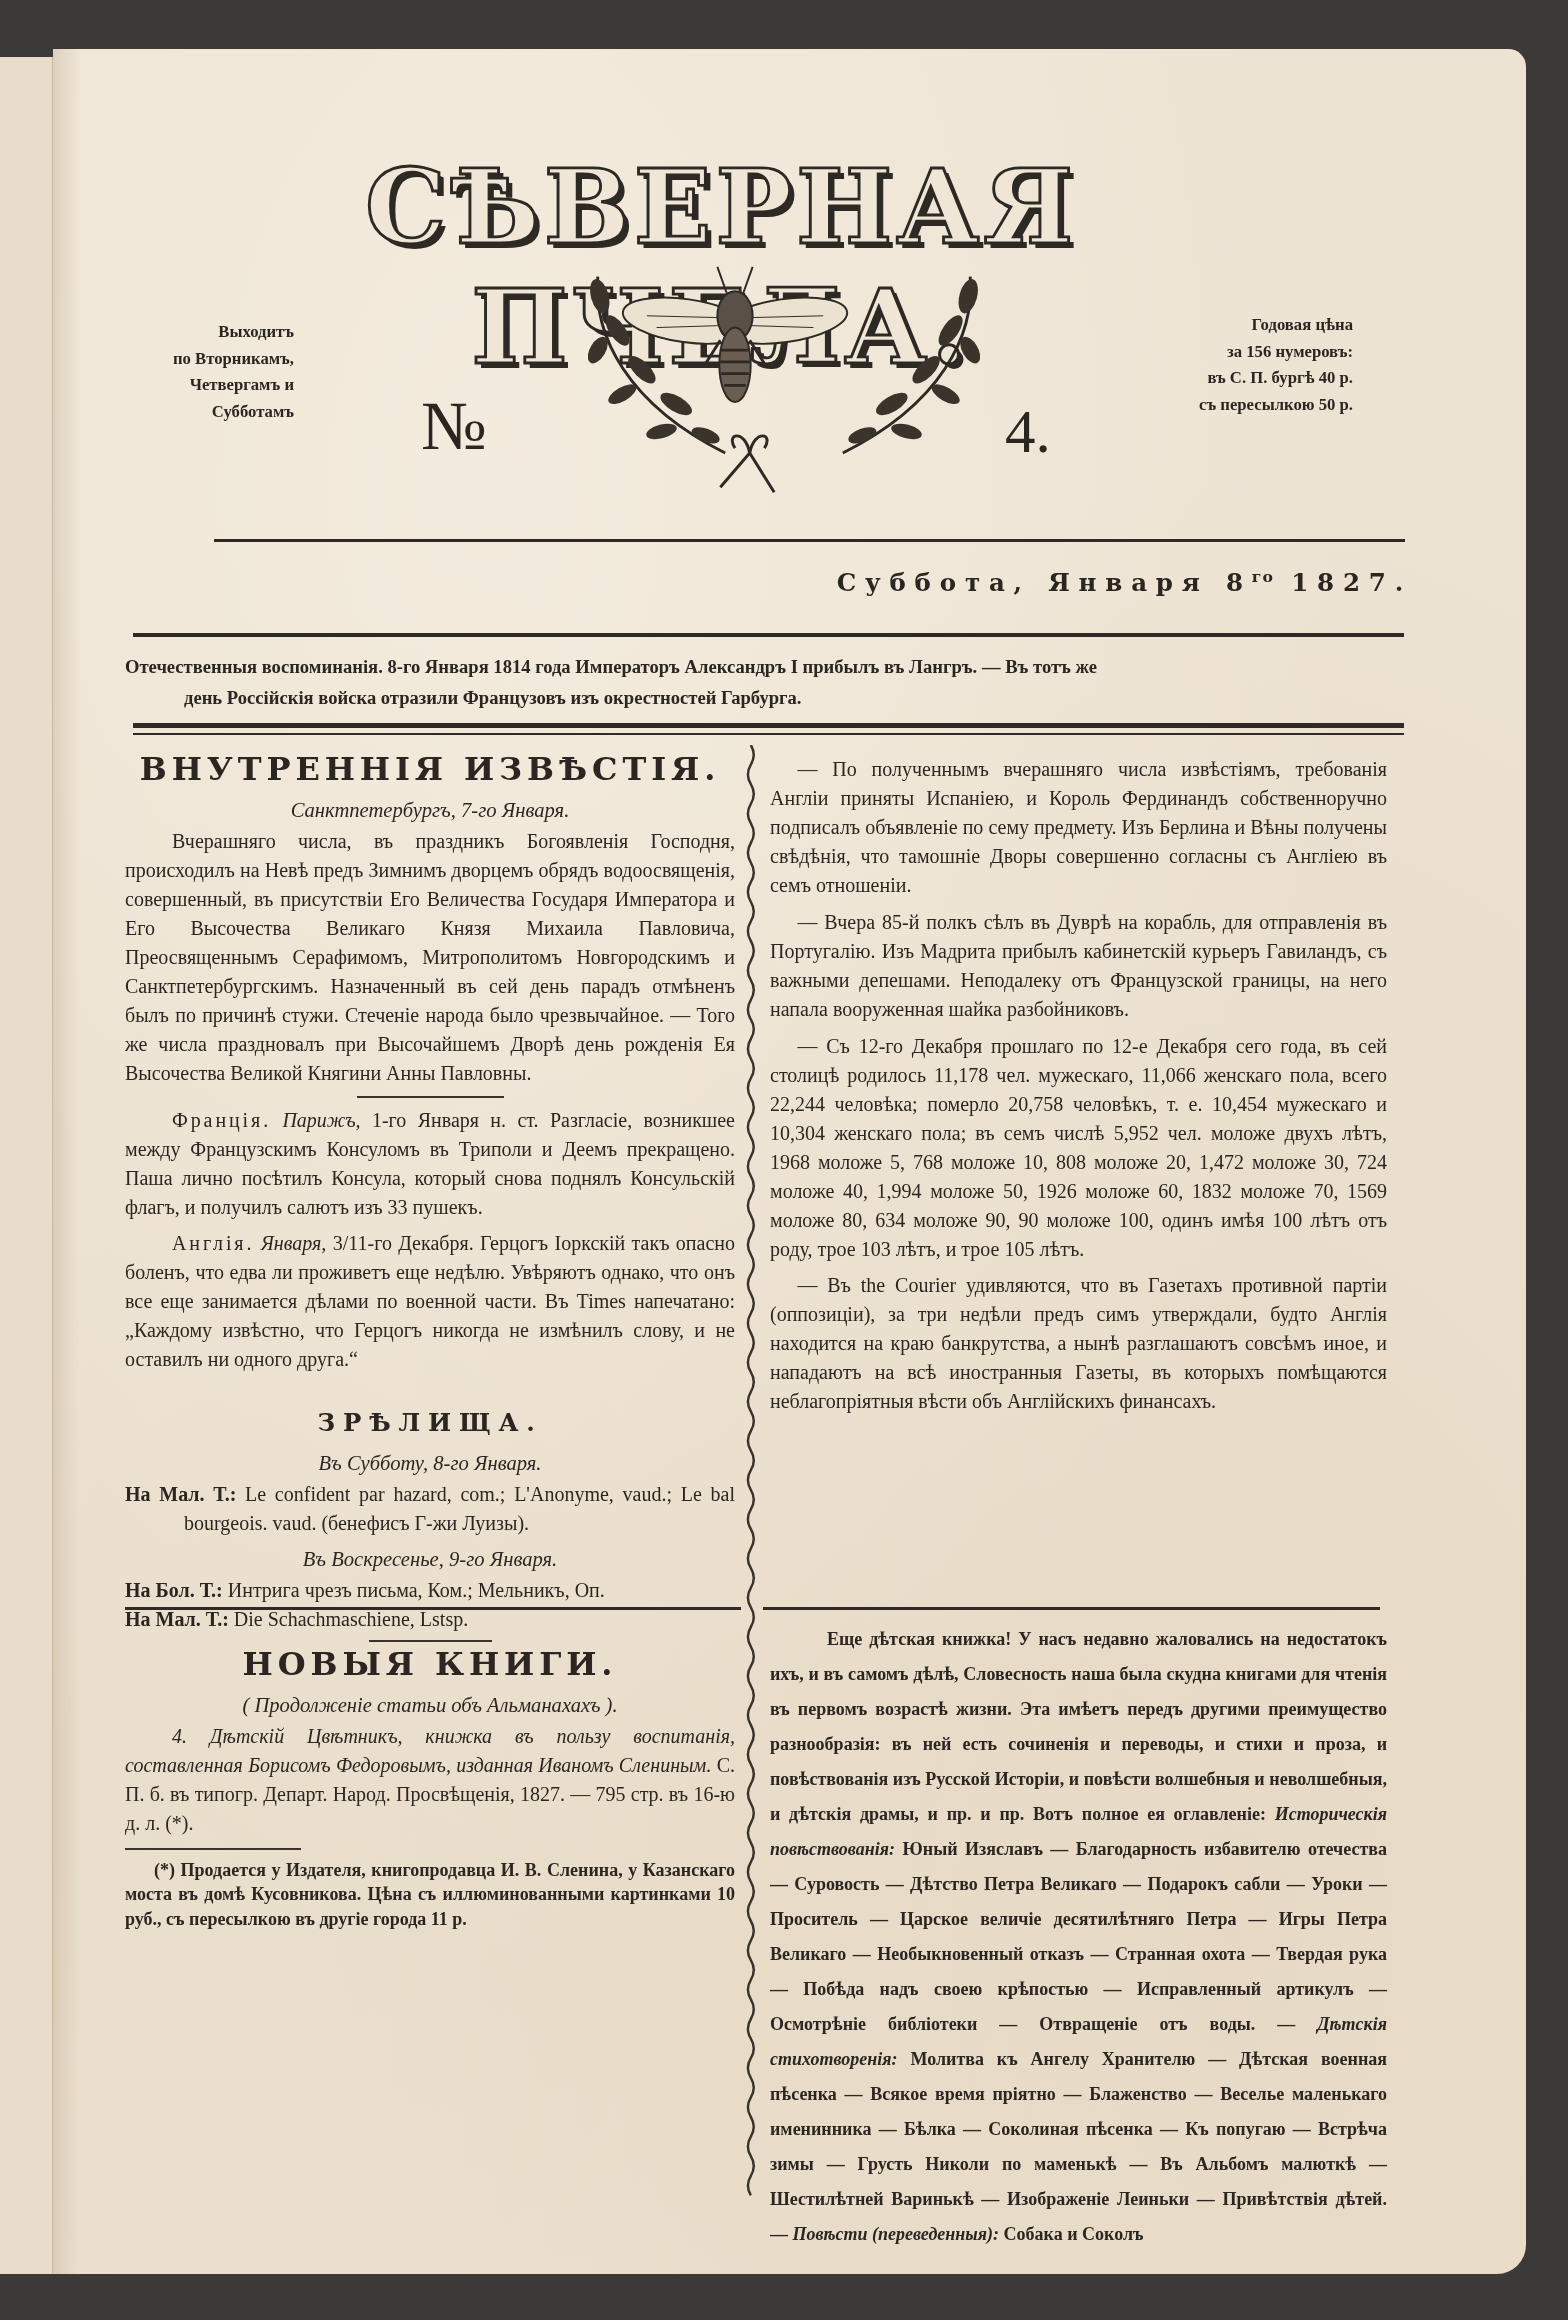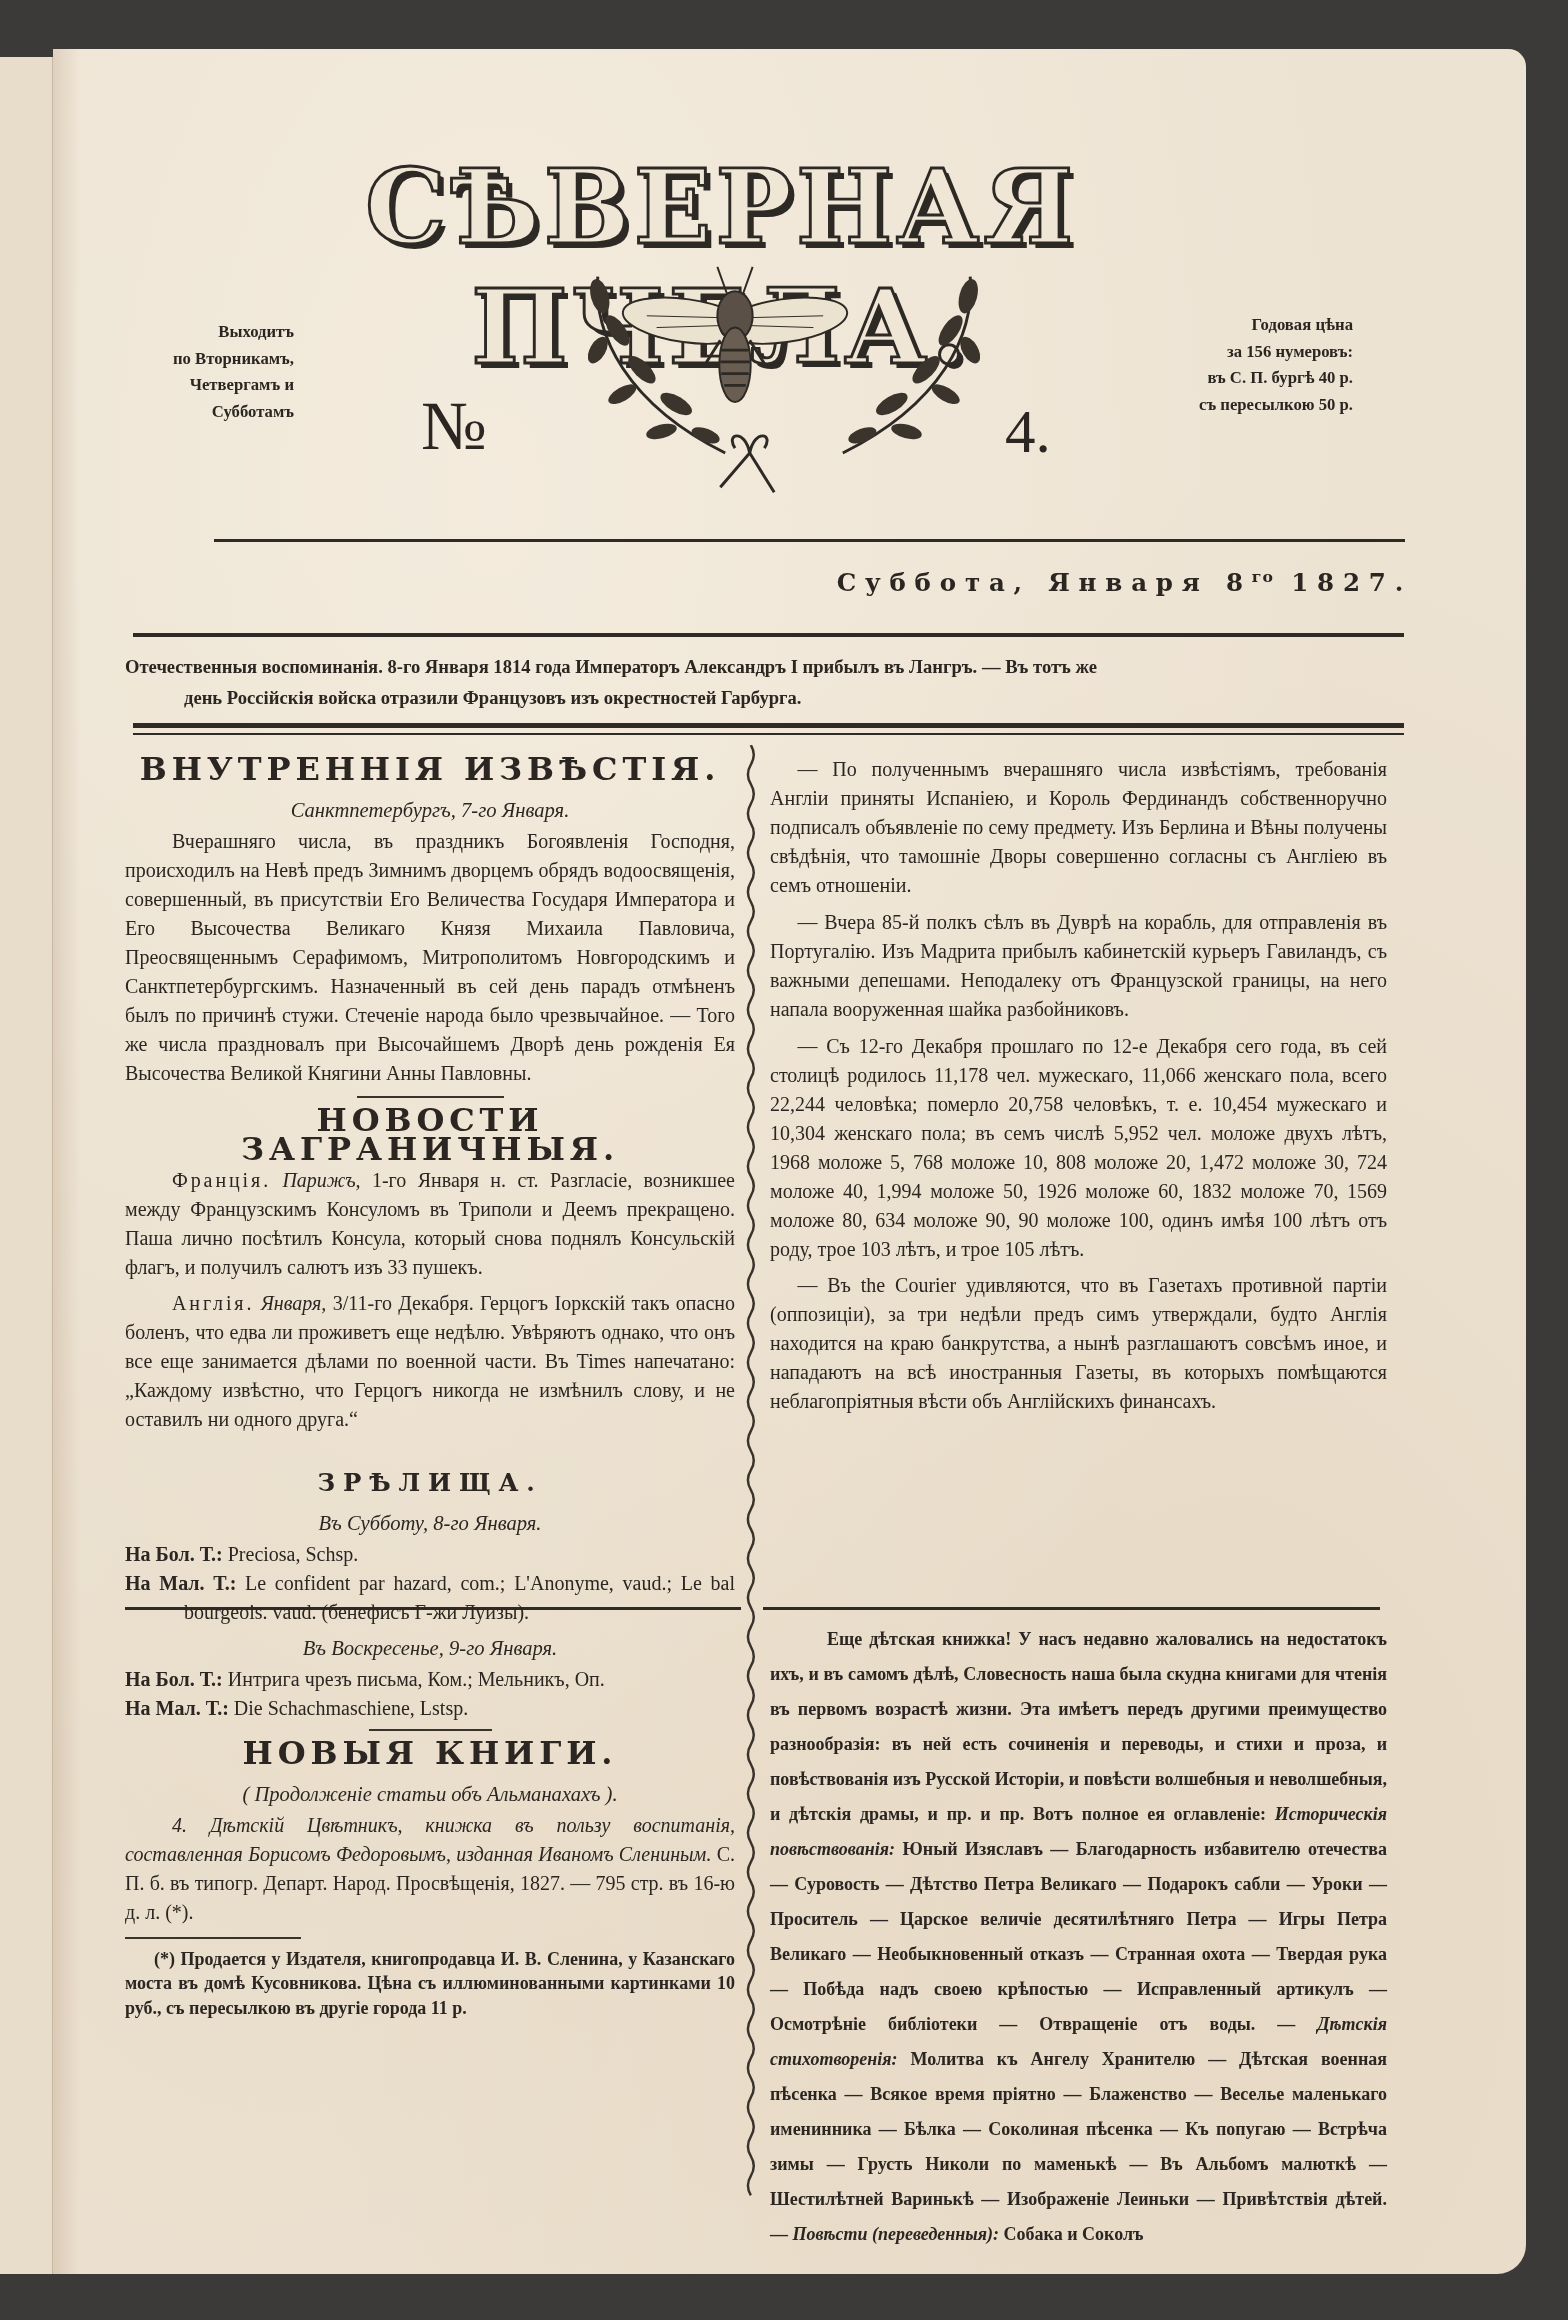--- a/index.html
+++ b/index.html
@@ -182,34 +182,32 @@
 
 <div class="col-hr" style="left:125px; top:1607px; width:616px;"></div>
 <div class="col-hr" style="left:763px; top:1607px; width:617px;"></div>
 
 <div class="col col-left">
   <div class="sec-title">ВНУТРЕННІЯ ИЗВѢСТІЯ.</div>
   <div class="dateline-it">Санктпетербургъ, 7-го Января.</div>
   <p class="para">Вчерашняго числа, въ праздникъ Богоявленія Господня, происходилъ на Невѣ предъ Зимнимъ дворцемъ обрядъ водоосвященія, совершенный, въ присутствіи Его Величества Государя Императора и Его Высочества Великаго Князя Михаила Павловича, Преосвященнымъ Серафимомъ, Митрополитомъ Новгородскимъ и Санктпетербургскимъ. Назначенный въ сей день парадъ отмѣненъ былъ по причинѣ стужи. Стеченіе народа было чрезвычайное. — Того же числа праздновалъ при Высочайшемъ Дворѣ день рожденія Ея Высочества Великой Княгини Анны Павловны.</p>
 
   <div class="short-rule" style="margin-top:3.9px;"></div>
-  <div class="sec-title">НОВОСТИ ЗАГРАНИЧНЫЯ.</div>
   <p class="para">
     <span class="spaced">Франція.</span>
     <span class="it">Парижъ,</span><span> 1-го Января н. ст. Разгласіе, возникшее между Французскимъ Консуломъ въ Триполи и Деемъ прекращено. Паша лично посѣтилъ Консула, который снова поднялъ Консульскій флагъ, и получилъ салютъ изъ 33 пушекъ.</span>
   </p>
   <p class="para">
     <span class="spaced">Англія.</span>
     <span class="it">Января,</span><span> 3/11-го Декабря. Герцогъ Іоркскій такъ опасно боленъ, что едва ли проживетъ еще недѣлю. Увѣряютъ однако, что онъ все еще занимается дѣлами по военной части. Въ Times напечатано: „Каждому извѣстно, что Герцогъ никогда не измѣнилъ слову, и не оставилъ ни одного друга.“</span>
   </p>
 
   <div style="height:25.5px"></div>
   <div class="sec-title small">ЗРѢЛИЩА.</div>
   <div class="dateline-it">Въ Субботу, 8-го Января.</div>
-  <p class="theater-row"><b>На Бол. Т.:</b> <span>Preciosa, Schsp.</span></p>
   <p class="theater-row"><b>На Мал. Т.:</b> <span>Le confident par hazard, com.; L'Anonyme, vaud.; Le bal bourgeois. vaud. (бенефисъ Г-жи Луизы).</span></p>
   <div class="dateline-it" style="margin-top:7.8px;">Въ Воскресенье, 9-го Января.</div>
   <p class="theater-row"><b>На Бол. Т.:</b> <span>Интрига чрезъ письма, Ком.; Мельникъ, Оп.</span></p>
   <p class="theater-row"><b>На Мал. Т.:</b> <span>Die Schachmaschiene, Lstsp.</span></p>
 
   <div class="short-rule" style="width:123px;"></div>
   <div class="sec-title">НОВЫЯ КНИГИ.</div>
   <div class="dateline-it">( Продолженіе статьи объ Альманахахъ ).</div>
   <p class="para"><span class="it">4. Дѣтскій Цвѣтникъ, книжка въ пользу воспитанія, составленная Борисомъ Федоровымъ, изданная Иваномъ Слениным.</span><span> С. П. б. въ типогр. Департ. Народ. Просвѣщенія, 1827. — 795 стр. въ 16-ю д. л. (*).</span></p>
   <div class="footnote-rule"></div>

